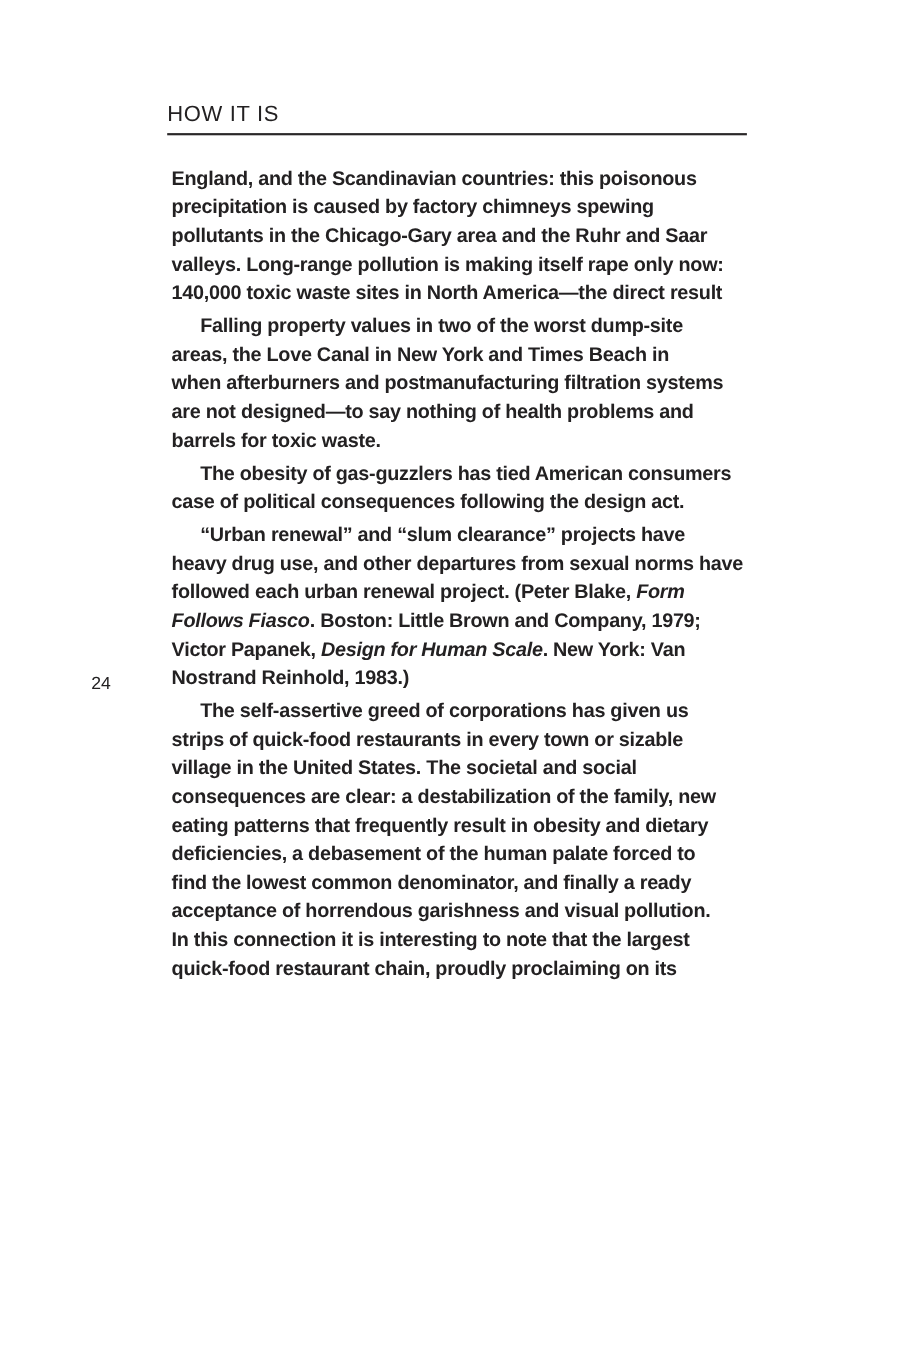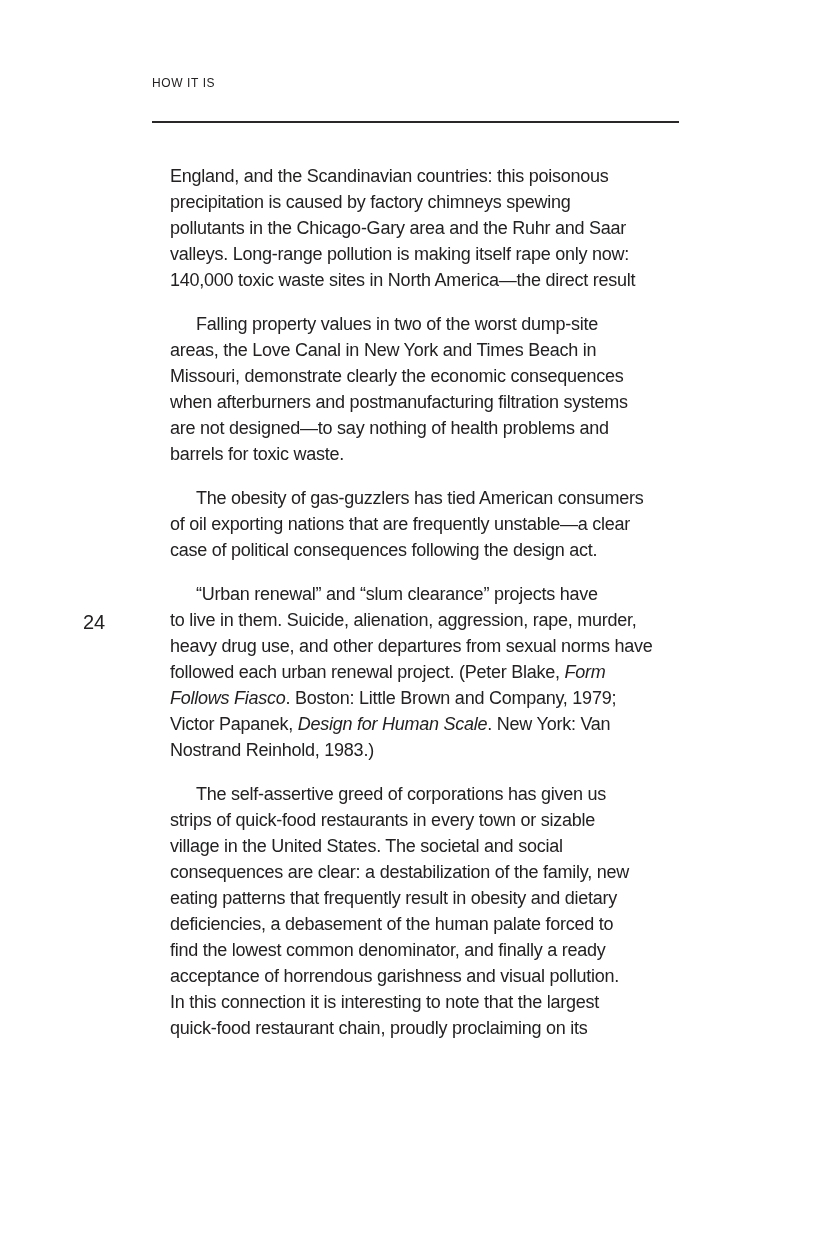--- a/index.html
+++ b/index.html
@@ -11,51 +11,52 @@
     width: 833px;
     height: 1244px;
     position: relative;
     font-family: "Liberation Sans", sans-serif;
     color: #232122;
     overflow: hidden;
   }
   .running-header {
     position: absolute;
     left: 152px;
-    top: 75px;
-    font-size: 12px;
+    top: 96px;
+    font-size: 20px;
     letter-spacing: 0.6px;
     color: #232122;
     line-height: 16px;
   }
   .header-rule {
     position: absolute;
     left: 152px;
     top: 121px;
     width: 527px;
     height: 2px;
     background: #2a2728;
   }
   .page-number {
     position: absolute;
     left: 83px;
     top: 612px;
-    font-size: 20px;
+    font-size: 16px;
     color: #232122;
     line-height: 20px;
   }
   .text-column {
     position: absolute;
     left: 152px;
     top: 145px;
     width: 540px;
   }
   .paragraph {
-    margin: 18px;
+    margin: 4px;
     padding: 0;
+    font-weight: bold;
   }
   .line {
     white-space: pre;
     font-size: 18px;
     line-height: 26px;
     height: 26px;
     letter-spacing: -0.25px;
     color: #232122;
   }
   .line.indent {
@@ -78,33 +79,30 @@
     <div class="paragraph">
       <div class="line">England, and the Scandinavian countries: this poisonous</div>
       <div class="line">precipitation is caused by factory chimneys spewing</div>
       <div class="line">pollutants in the Chicago-Gary area and the Ruhr and Saar</div>
       <div class="line">valleys. Long-range pollution is making itself rape only now:</div>
       <div class="line">140,000 toxic waste sites in North America—the direct result</div>
     </div>
     <div class="paragraph">
       <div class="line indent">Falling property values in two of the worst dump-site</div>
       <div class="line">areas, the Love Canal in New York and Times Beach in</div>
-      <div class="line">Missouri, demonstrate clearly the economic consequences</div>
       <div class="line">when afterburners and postmanufacturing filtration systems</div>
       <div class="line">are not designed—to say nothing of health problems and</div>
       <div class="line">barrels for toxic waste.</div>
     </div>
     <div class="paragraph">
       <div class="line indent">The obesity of gas-guzzlers has tied American consumers</div>
-      <div class="line">of oil exporting nations that are frequently unstable—a clear</div>
       <div class="line">case of political consequences following the design act.</div>
     </div>
     <div class="paragraph">
       <div class="line indent">“Urban renewal” and “slum clearance” projects have</div>
-      <div class="line">to live in them. Suicide, alienation, aggression, rape, murder,</div>
       <div class="line">heavy drug use, and other departures from sexual norms have</div>
       <div class="line">followed each urban renewal project. (Peter Blake, <em>Form</em></div>
       <div class="line"><em>Follows Fiasco</em>. Boston: Little Brown and Company, 1979;</div>
       <div class="line">Victor Papanek, <em>Design for Human Scale</em>. New York: Van</div>
       <div class="line">Nostrand Reinhold, 1983.)</div>
     </div>
     <div class="paragraph">
       <div class="line indent">The self-assertive greed of corporations has given us</div>
       <div class="line">strips of quick-food restaurants in every town or sizable</div>
       <div class="line">village in the United States. The societal and social</div>

